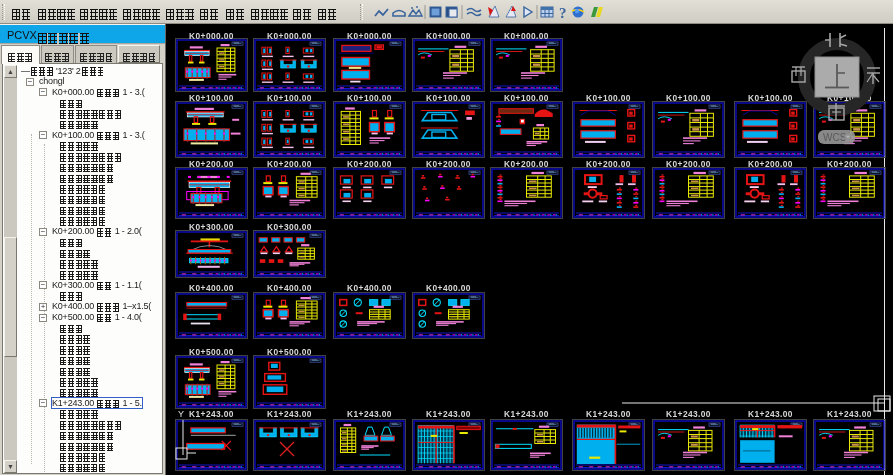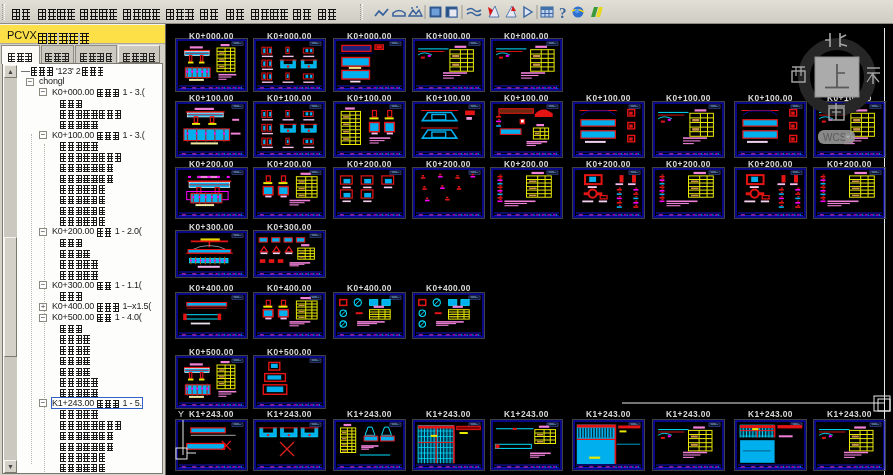--- a/index.html
+++ b/index.html
@@ -1,20 +1,20 @@
 <!DOCTYPE html>
 <html><head><meta charset="utf-8"><style>
 *{margin:0;padding:0;box-sizing:border-box}
 html,body{width:893px;height:475px;overflow:hidden;background:#000;font-family:"Liberation Sans",sans-serif}
 .ck{display:inline-block;vertical-align:middle;margin-top:-2px}
 #menubar{position:absolute;left:0;top:0;width:893px;height:24px;background:linear-gradient(#e2dfd7,#cfccc3);border-bottom:1px solid #8e8c84}
 .mi{position:absolute;top:6px}
 .grip{position:absolute;top:4px;width:3px;height:16px;border-left:1px dotted #9a978e;border-right:1px dotted #fff}
 #panel{position:absolute;left:0;top:24px;width:166px;height:451px;background:#d4d1c8;border-right:1px solid #6a6861}
-#ptitle{position:absolute;left:0;top:0;width:165px;height:20px;background:#fde047;border-top:1px solid #f4f3ee;border-bottom:1px solid #a9a69d}
+#ptitle{position:absolute;left:0;top:0;width:165px;height:20px;background:#0ea5e9;border-top:1px solid #f4f3ee;border-bottom:1px solid #a9a69d}
 #tabs{position:absolute;left:1px;top:21px;width:164px;height:18px}
 .tab{position:absolute;top:0;height:18px;background:#cbc8bf;border:1px solid #8e8c84;border-bottom:none;text-align:center;padding-top:3px}
 .tab.on{background:#fbfaf7;height:19px;z-index:2}
 #treebox{position:absolute;left:2px;top:39px;width:161px;height:411px;background:#fdfdfc;border:1px solid #7a786f;overflow:hidden}
 .trow{position:absolute;white-space:nowrap;font-size:9px;color:#1a1a1a;height:10px}
 .trow .ck{margin:0 1px -1px 1px}
 .at{font-family:"Liberation Sans",sans-serif;font-size:9px;color:#1a1a1a;letter-spacing:-0.2px}
 .sel{outline:1px solid #3060c8}
 .pm{position:absolute;width:8px;height:8px;border:1px solid #8a887f;background:#fff;font-size:8px;line-height:6px;text-align:center;color:#333;z-index:3}
 #vsb{position:absolute;left:1px;top:1px;width:13px;height:408px;background:#cbc8bf}

